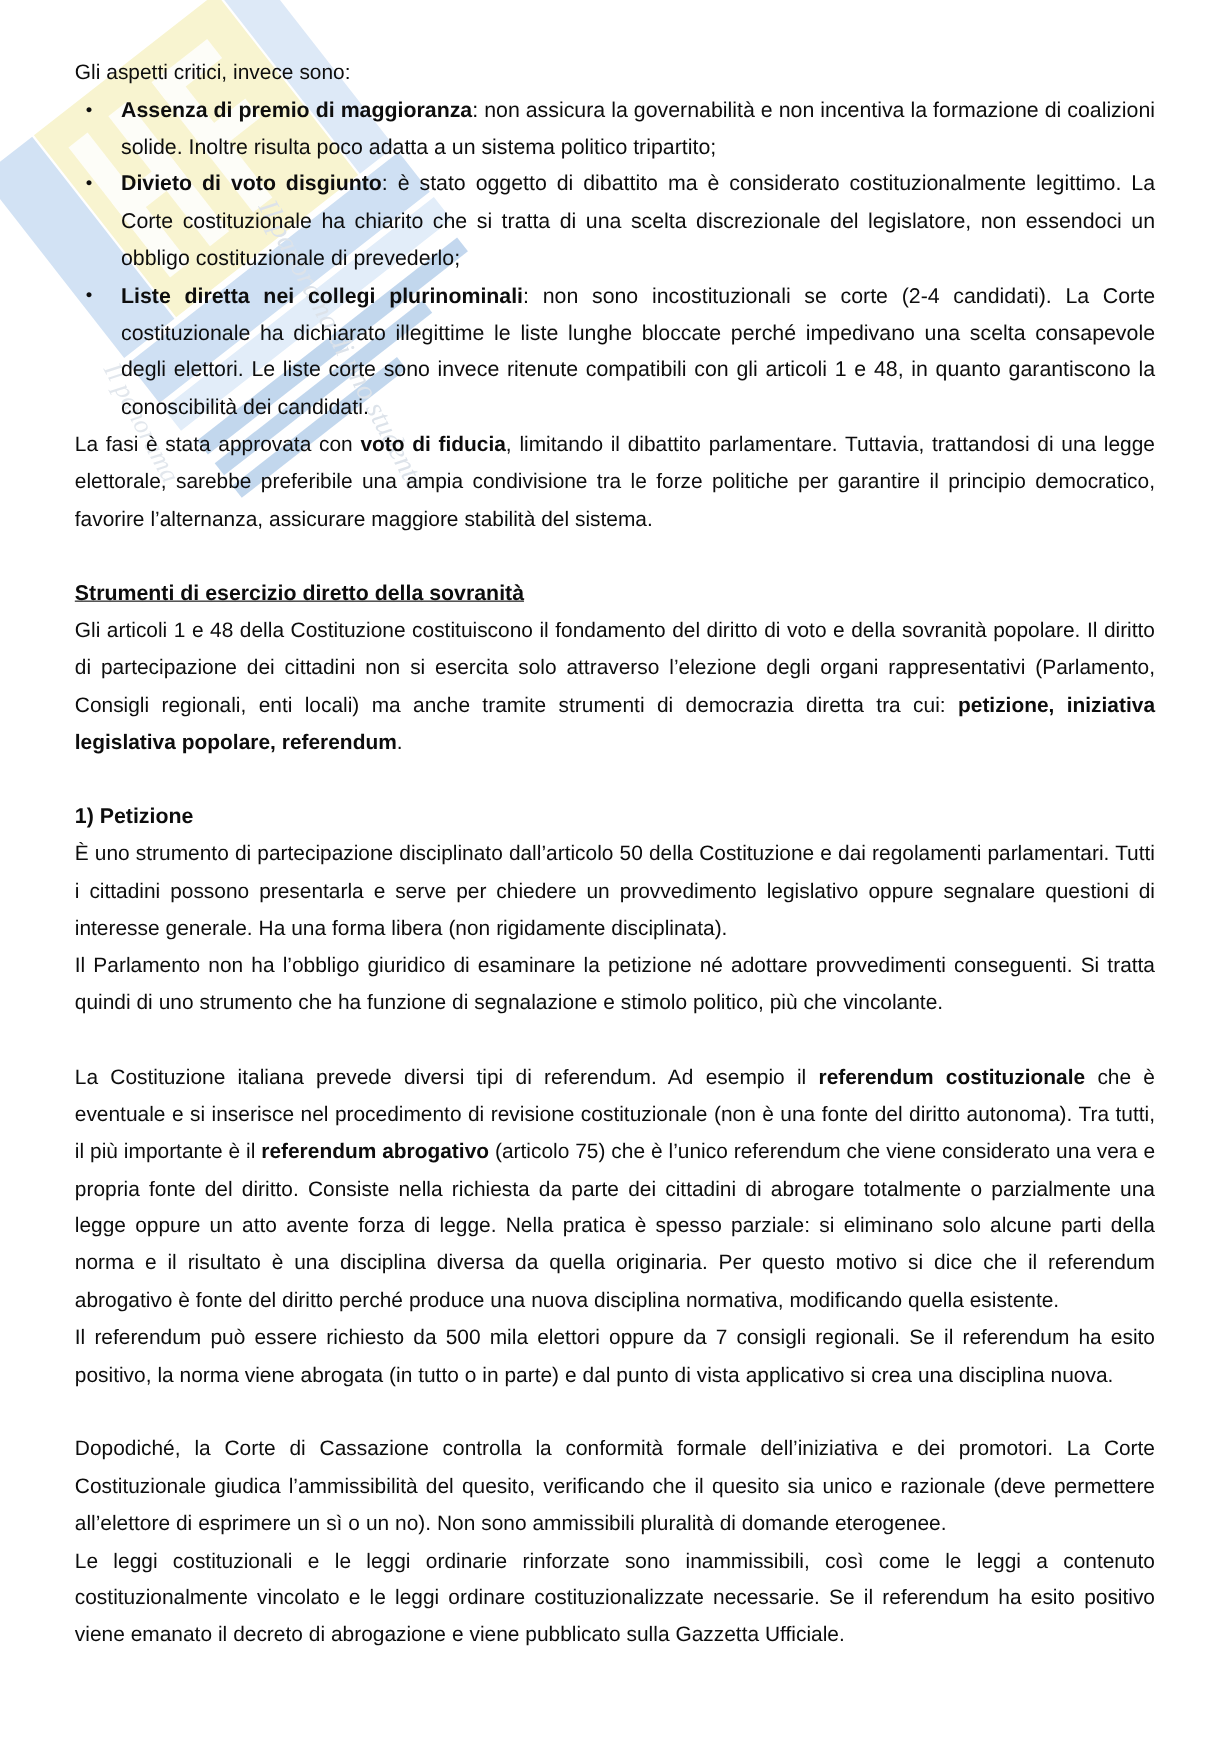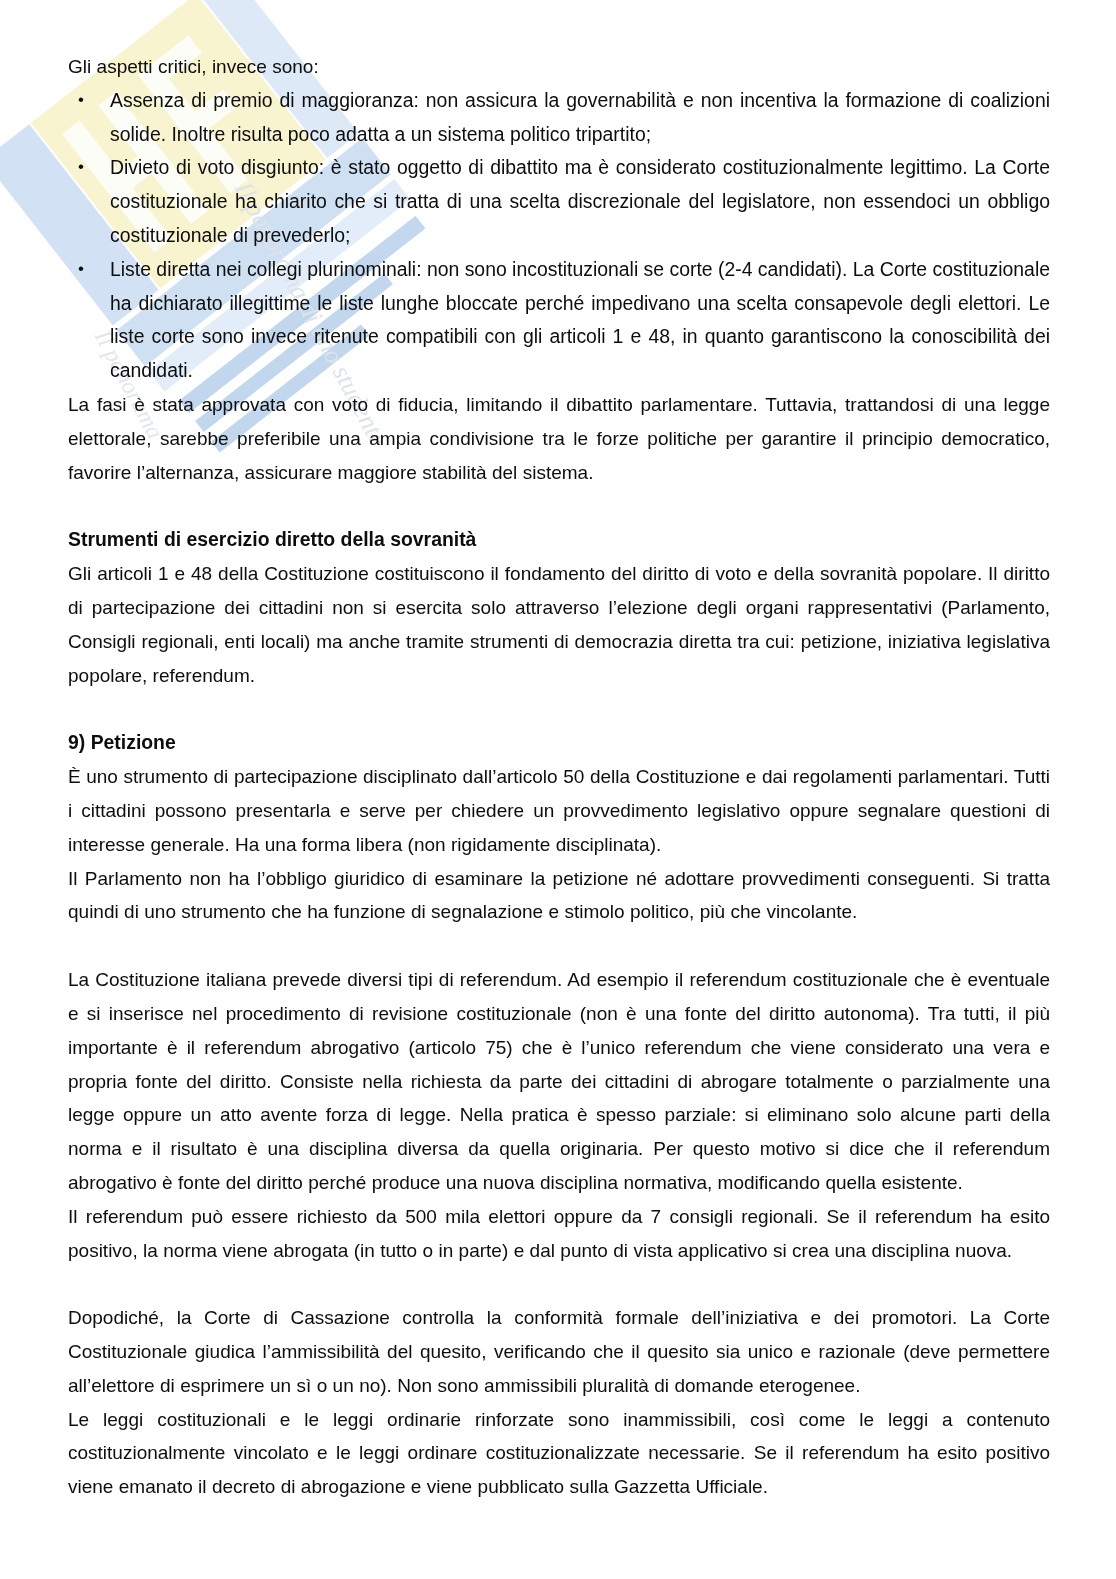--- a/index.html
+++ b/index.html
@@ -41,21 +41,21 @@
   .p {
     font-size: 19px;
     line-height: 33.8px;
     color: #0d0d0d;
     text-align: justify;
     text-justify: inter-word;
     margin: 0;
     letter-spacing: 0.0px;
     word-spacing: 0.1px;
   }
-  .b { font-weight: normal; }
+  .b { font-weight: bold; }
 
   ul.bullets {
     list-style: none;
     margin: 0;
     padding: 0;
   }
   ul.bullets > li {
     position: relative;
     padding-left: 42px;
     font-size: 19.4px;
@@ -71,20 +71,21 @@
     top: -1px;
     font-size: 17px;
     line-height: 33.8px;
     color: #0d0d0d;
   }
   .heading-u {
     font-size: 19.4px;
     line-height: 33.8px;
     font-weight: bold;
     color: #0d0d0d;
+    text-decoration: underline;
     text-align: left;
     margin: 0;
   }
   .heading-b {
     font-size: 19.4px;
     line-height: 33.8px;
     font-weight: bold;
     color: #0d0d0d;
     text-align: left;
     margin: 0;
@@ -150,21 +151,21 @@
     <p class="p"><span>La fasi è stata approvata con </span><span class="b">voto di fiducia</span><span>, limitando il dibattito parlamentare. Tuttavia, trattandosi di una legge elettorale, sarebbe preferibile una ampia condivisione tra le forze politiche per garantire il principio democratico, favorire l’alternanza, assicurare maggiore stabilità del sistema.</span></p>
 
     <div class="gap-md"></div>
 
     <p class="heading-u">Strumenti di esercizio diretto della sovranità</p>
 
     <p class="p"><span>Gli articoli 1 e 48 della Costituzione costituiscono il fondamento del diritto di voto e della sovranità popolare. Il diritto di partecipazione dei cittadini non si esercita solo attraverso l’elezione degli organi rappresentativi (Parlamento, Consigli regionali, enti locali) ma anche tramite strumenti di democrazia diretta tra cui: </span><span class="b">petizione, iniziativa legislativa popolare, referendum</span><span>.</span></p>
 
     <div class="gap-md"></div>
 
-    <p class="heading-b">9) Petizione</p>
+    <p class="heading-b">1) Petizione</p>
     <p class="p">È uno strumento di partecipazione disciplinato dall’articolo 50 della Costituzione e dai regolamenti parlamentari. Tutti i cittadini possono presentarla e serve per chiedere un provvedimento legislativo oppure segnalare questioni di interesse generale. Ha una forma libera (non rigidamente disciplinata).</p>
     <p class="p">Il Parlamento non ha l’obbligo giuridico di esaminare la petizione né adottare provvedimenti conseguenti. Si tratta quindi di uno strumento che ha funzione di segnalazione e stimolo politico, più che vincolante.</p>
 
     <div class="gap-md"></div>
 
 
     <p class="p"><span>La Costituzione italiana prevede diversi tipi di referendum. Ad esempio il </span><span class="b">referendum costituzionale</span><span> che è eventuale e si inserisce nel procedimento di revisione costituzionale (non è una fonte del diritto autonoma). Tra tutti, il più importante è il </span><span class="b">referendum abrogativo</span><span> (articolo 75) che è l’unico referendum che viene considerato una vera e propria fonte del diritto. Consiste nella richiesta da parte dei cittadini di abrogare totalmente o parzialmente una legge oppure un atto avente forza di legge. Nella pratica è spesso parziale: si eliminano solo alcune parti della norma e il risultato è una disciplina diversa da quella originaria. Per questo motivo si dice che il referendum abrogativo è fonte del diritto perché produce una nuova disciplina normativa, modificando quella esistente.</span></p>
 
     <p class="p">Il referendum può essere richiesto da 500 mila elettori oppure da 7 consigli regionali. Se il referendum ha esito positivo, la norma viene abrogata (in tutto o in parte) e dal punto di vista applicativo si crea una disciplina nuova.</p>
 

